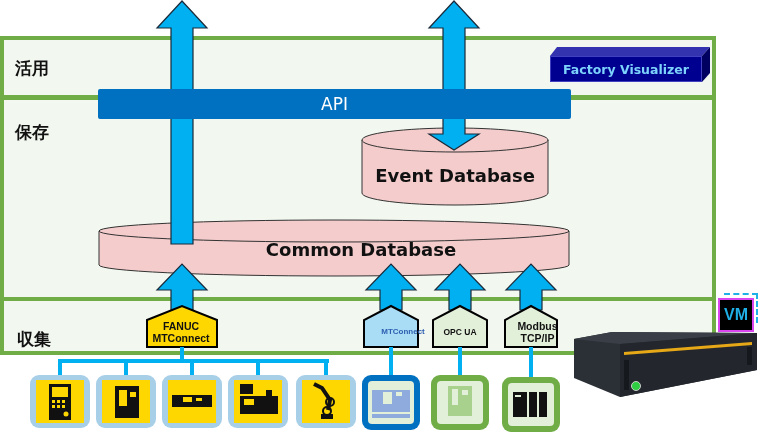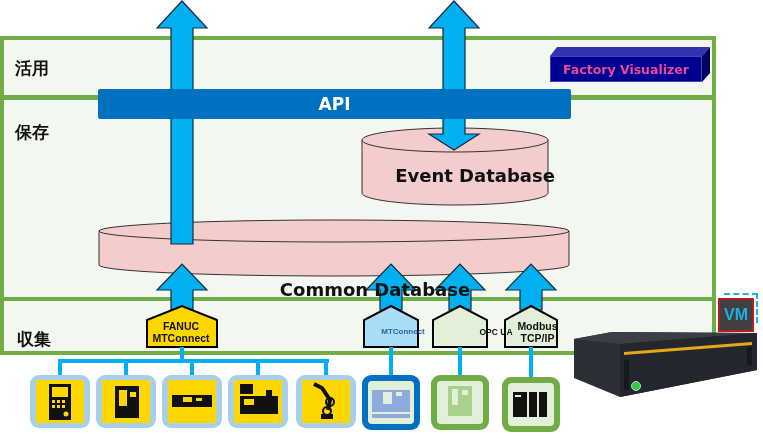--- a/index.html
+++ b/index.html
@@ -1,24 +1,24 @@
 <!DOCTYPE html>
 <html><head>
 <meta charset="utf-8">
 <style>
   html, body { margin:0; padding:0; background:#ffffff; }
   body { width:763px; height:439px; position:relative; overflow:hidden; font-family:"DejaVu Sans", sans-serif; }
   .layer { position:absolute; background:#f2f7ef; border:4px solid #70ad47; box-sizing:border-box; }
   .layer-label { position:absolute; font-weight:bold; font-size:17px; color:#111; font-family:"DejaVu Sans", sans-serif; }
   svg { position:absolute; left:0; top:0; }
-  .api-bar { position:absolute; left:98px; top:89px; width:473px; height:30px; background:#0070c0; border-radius:2px; color:#fff; font-weight:bold; font-size:17px; text-align:center; line-height:30px; }
-  .fv-front { position:absolute; left:550px; top:56px; width:152px; height:26px; background:#000090; color:#ec4899; font-weight:bold; font-size:12.5px; line-height:26px; text-align:center; border:1px solid #4040c0; box-sizing:border-box; }
+  .api-bar { position:absolute; left:98px; top:89px; width:473px; height:30px; background:#0070c0; border-radius:2px; color:#fff; font-weight:normal; font-size:17px; text-align:center; line-height:30px; }
+  .fv-front { position:absolute; left:550px; top:56px; width:152px; height:26px; background:#000090; color:#7dd3fc; font-weight:bold; font-size:12.5px; line-height:26px; text-align:center; border:1px solid #4040c0; box-sizing:border-box; }
   .db-label { position:absolute; font-weight:bold; font-size:18px; color:#111; text-align:center; }
   .proto-label { position:absolute; text-align:center; font-weight:bold; font-size:10.5px; line-height:12px; color:#111; font-family:"Liberation Sans", sans-serif; }
-  .vm { position:absolute; left:718px; top:298px; width:36px; height:34px; border:2px solid #b91c1c; box-sizing:border-box; background:#404040; color:#1fb0e8; font-weight:bold; font-size:16px; text-align:center; line-height:30px; font-family:"Liberation Sans", sans-serif; }
+  .vm { position:absolute; left:718px; top:298px; width:36px; height:34px; border:2px solid #d946ef; box-sizing:border-box; background:#000000; color:#1fb0e8; font-weight:bold; font-size:16px; text-align:center; line-height:30px; font-family:"Liberation Sans", sans-serif; }
   .vm-dash { position:absolute; left:724px; top:293px; width:34px; height:30px; border:2px dashed #1fb0e8; border-left:none; border-bottom:none; box-sizing:border-box; }
 </style>
 </head>
 <body>
 
 <div class="layer" style="left:0; top:36px; width:716px; height:63px;"></div>
 <div class="layer" style="left:0; top:96px; width:716px; height:205px;"></div>
 <div class="layer" style="left:0; top:297px; width:716px; height:58px;"></div>
 
 <div class="layer-label" style="left:15px; top:57px;text-align:right;">活用</div>
@@ -147,28 +147,28 @@
     <circle cx="636" cy="386" r="4.5" fill="#2ecc40" stroke="#ccc" stroke-width="1"></circle>
     <rect x="624" y="360" width="5" height="30" fill="#15181c"></rect>
     <rect x="747" y="347" width="5" height="18" fill="#15181c"></rect>
   </g>
 </svg>
 
 <div class="api-bar">API</div>
 
 <div class="fv-front">Factory Visualizer</div>
 
-<div class="db-label" style="left:362px; top:165px; width:186px;padding-left:20px;">Event Database</div>
-<div class="db-label" style="left:99px; top:239px; width:552px;margin-top:40px;">Common Database</div>
+<div class="db-label" style="left:362px; top:165px; width:186px;">Event Database</div>
+<div class="db-label" style="left:85px; top:239px; width:552px;">Common Database</div>
 
 <div class="proto-label" style="left:147px; top:320px; width:68px;">
   <div>FANUC</div>
   <div>MTConnect</div>
 </div>
 <div class="proto-label" style="left:364px; top:326px; width:78px; font-size:8px; color:#2c5fb0;">MTConnect</div>
-<div class="proto-label" style="left:433px; top:326px; width:54px; font-size:8.5px;margin-left:36px;">OPC UA</div>
+<div class="proto-label" style="left:433px; top:326px; width:54px; font-size:8.5px;">OPC UA</div>
 <div class="proto-label" style="left:505px; top:320px; width:65px;">
   <div>Modbus</div>
   <div>TCP/IP</div>
 </div>
 
 <div class="vm-dash"></div>
 <div class="vm">VM</div>
 
 </body></html>

